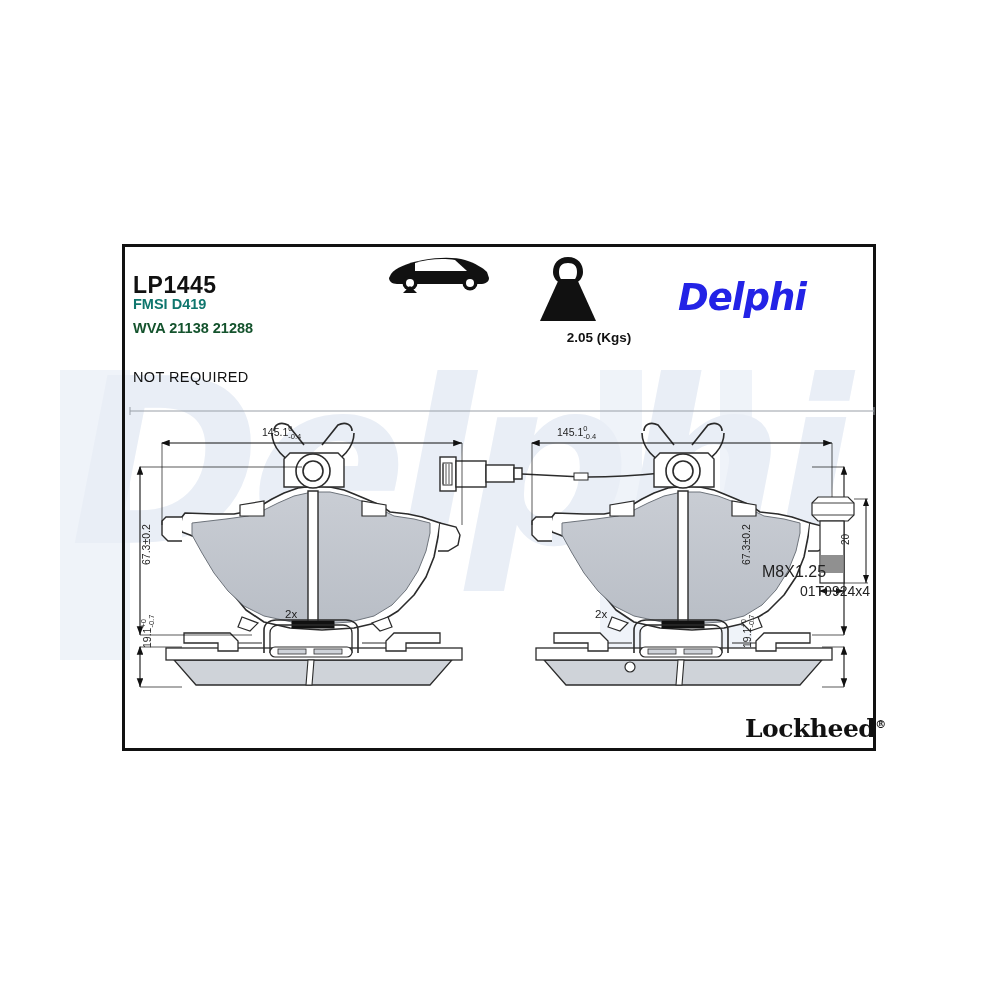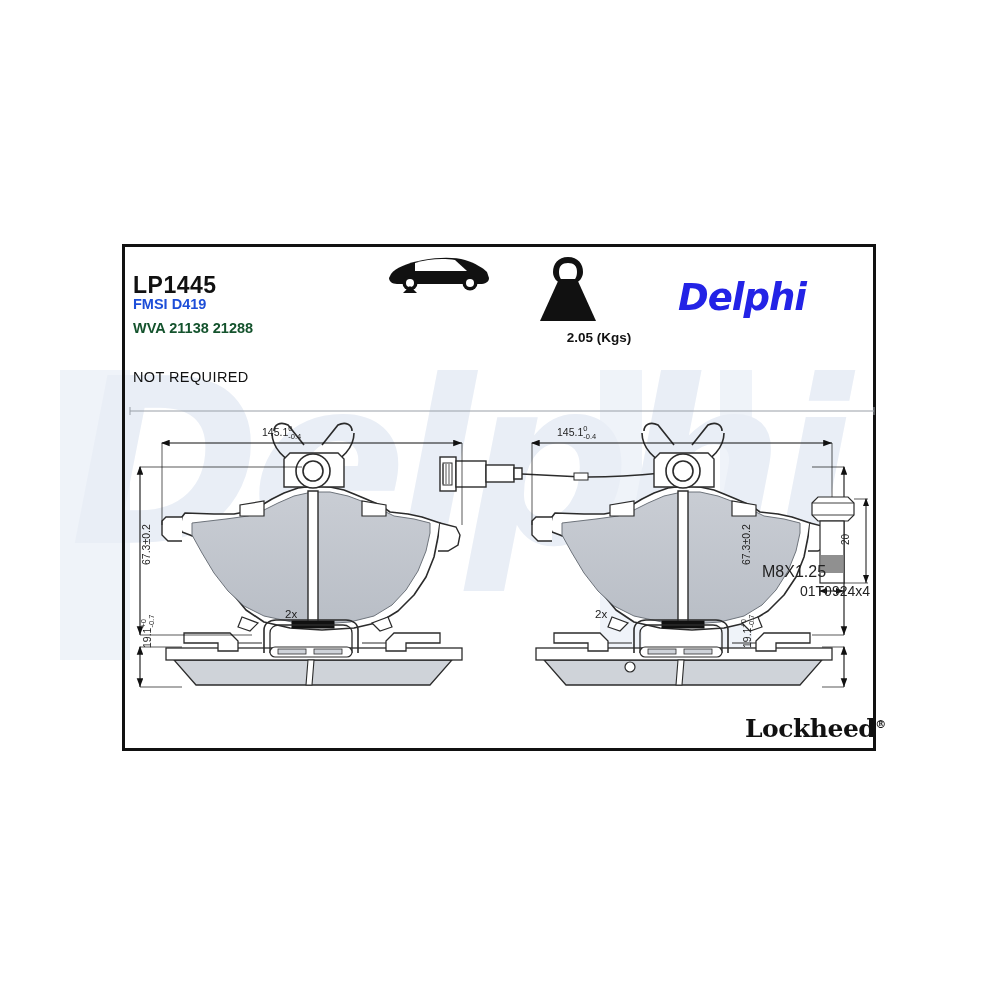--- a/index.html
+++ b/index.html
@@ -16,21 +16,21 @@
            font-family:"DejaVu Sans", sans-serif;white-space:nowrap;}
   .wm-band{position:absolute;background:#eff3f9;}
 
   
   .frame{position:absolute;left:122px;top:244px;width:754px;height:507px;
          border:3px solid #111;background:transparent;box-sizing:border-box;}
 
   
   .hdr-code{position:absolute;left:133px;top:260px;font-size:23px;font-weight:700;
             color:#111;letter-spacing:.5px;margin-top:12px;}
-  .hdr-fmsi{position:absolute;left:133px;top:296px;font-size:14.5px;font-weight:700;color:#1d4ed8;}
+  .hdr-fmsi{position:absolute;left:133px;top:296px;font-size:14.5px;font-weight:700;color:#0f766e;}
   .hdr-wva{position:absolute;left:133px;top:320px;font-size:14.5px;font-weight:700;color:#14532d;}
   .hdr-note{position:absolute;left:133px;top:369px;font-size:14.5px;font-weight:400;
             color:#111;letter-spacing:.4px;}
 
   
   .car-icon{position:absolute;left:385px;top:252px;width:110px;height:48px;}
 
   
   .weight-icon{position:absolute;left:534px;top:253px;width:68px;height:72px;}
   .weight-label{position:absolute;left:534px;top:330px;width:130px;text-align:center;

